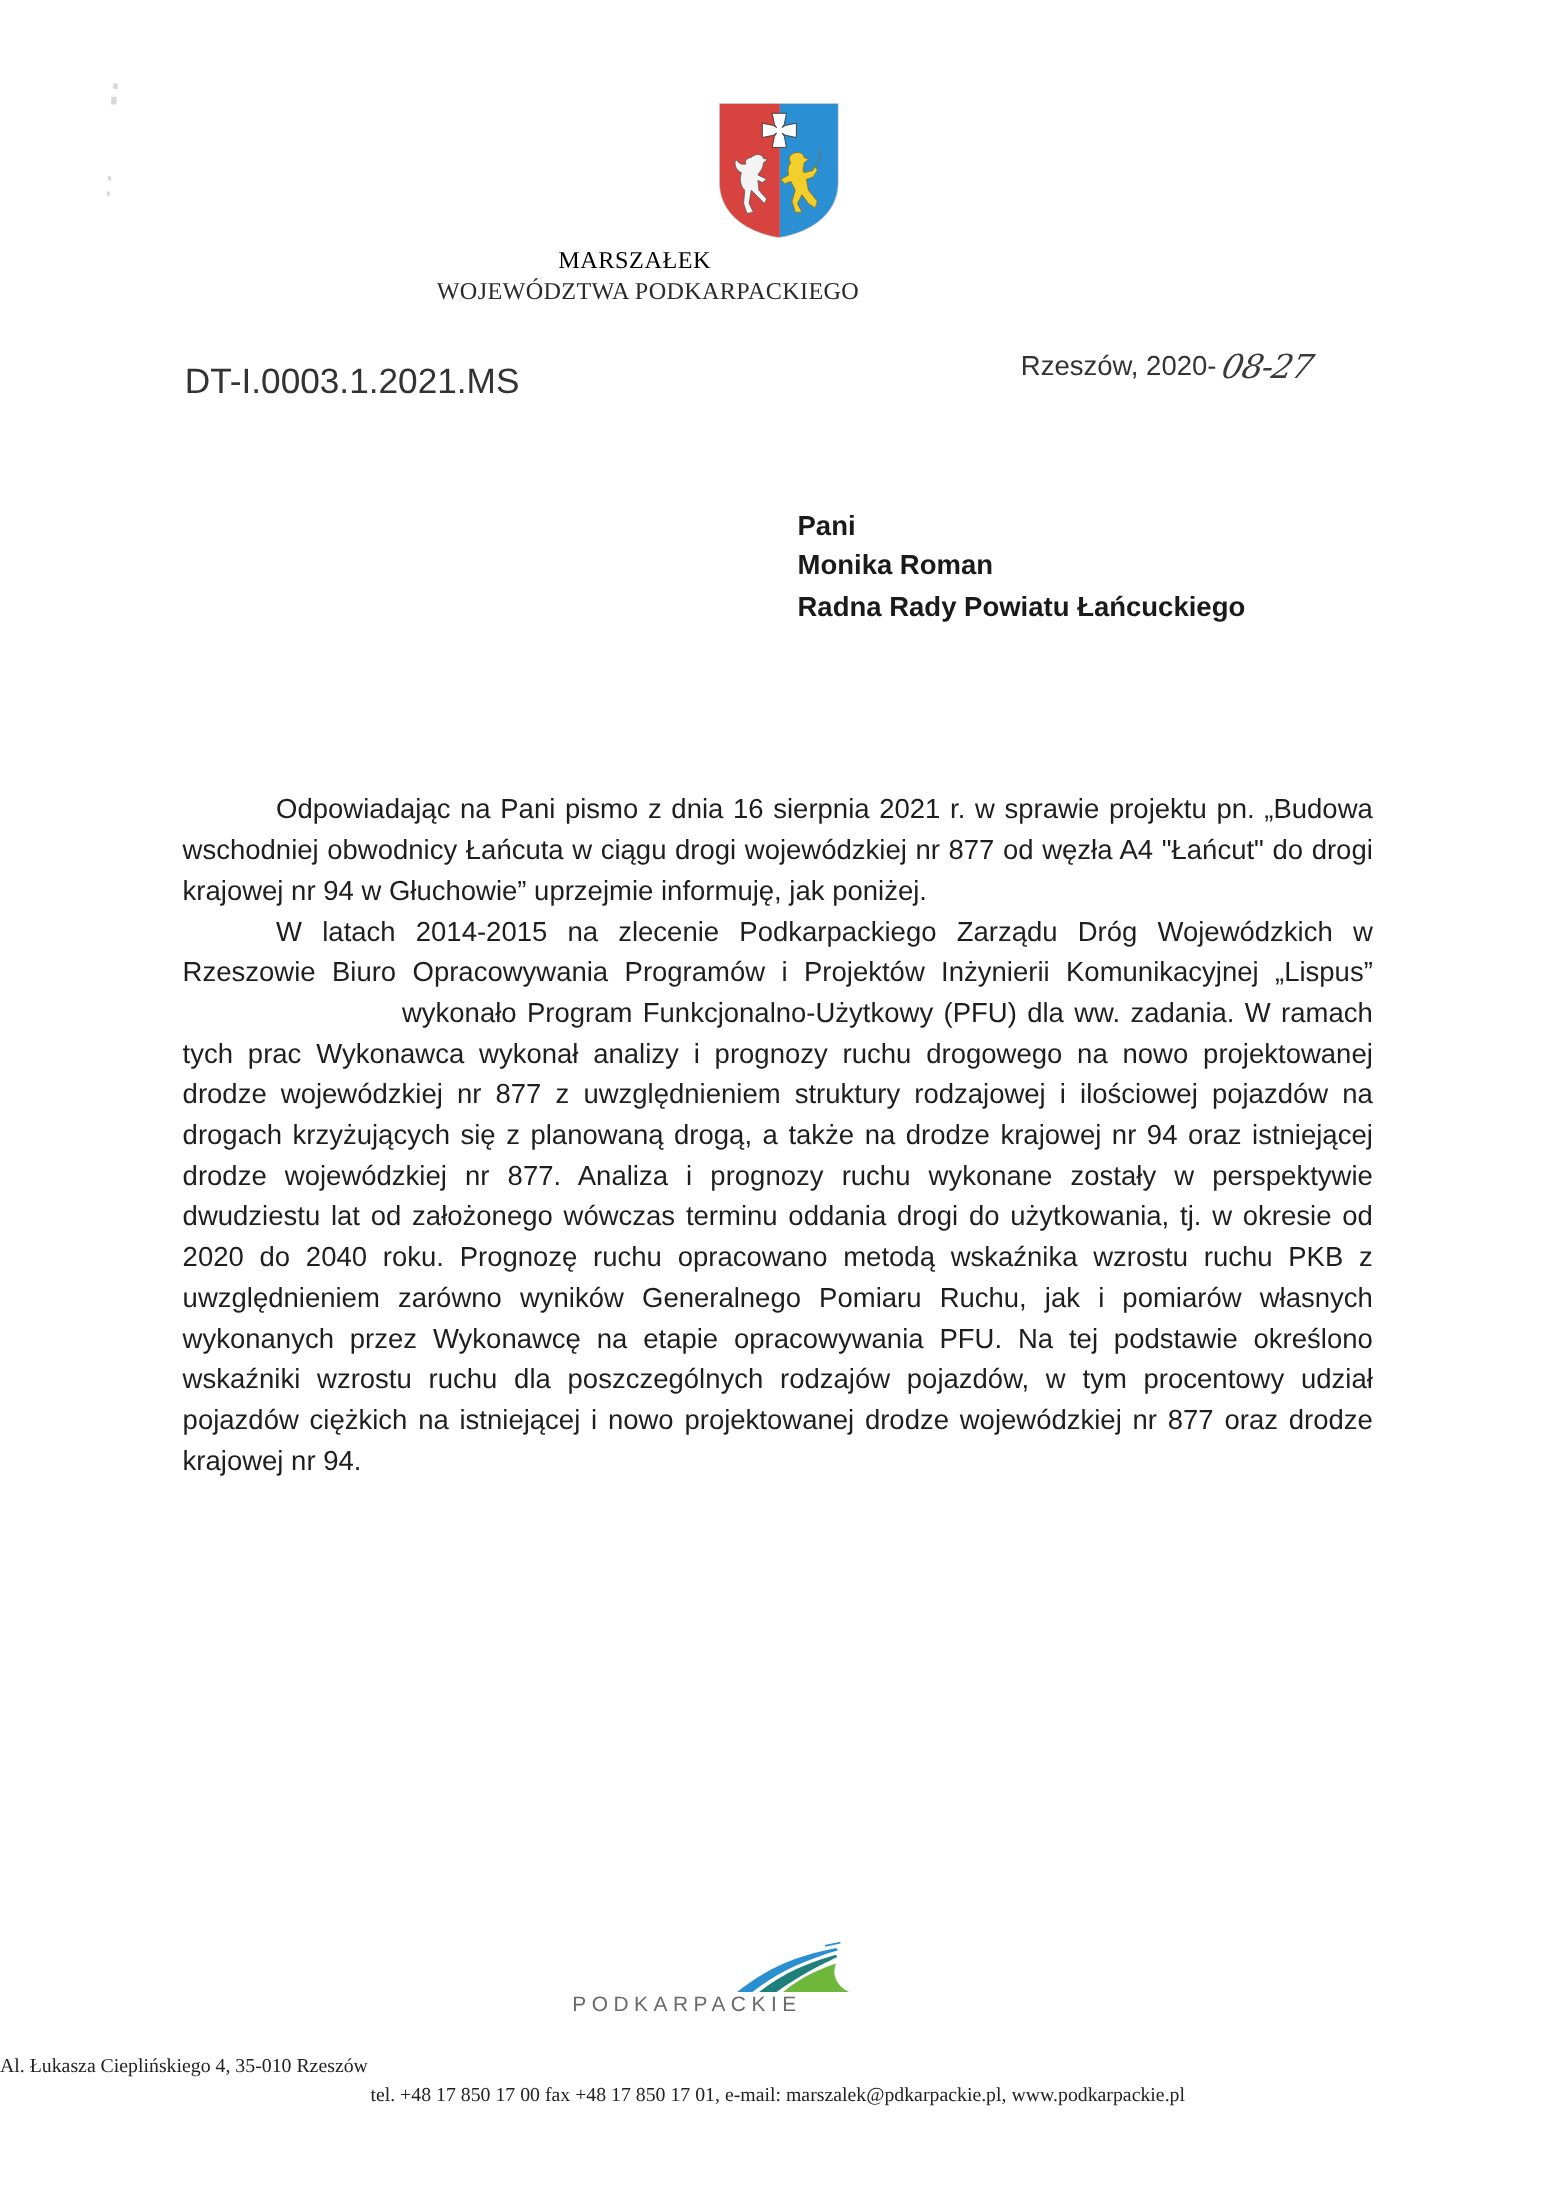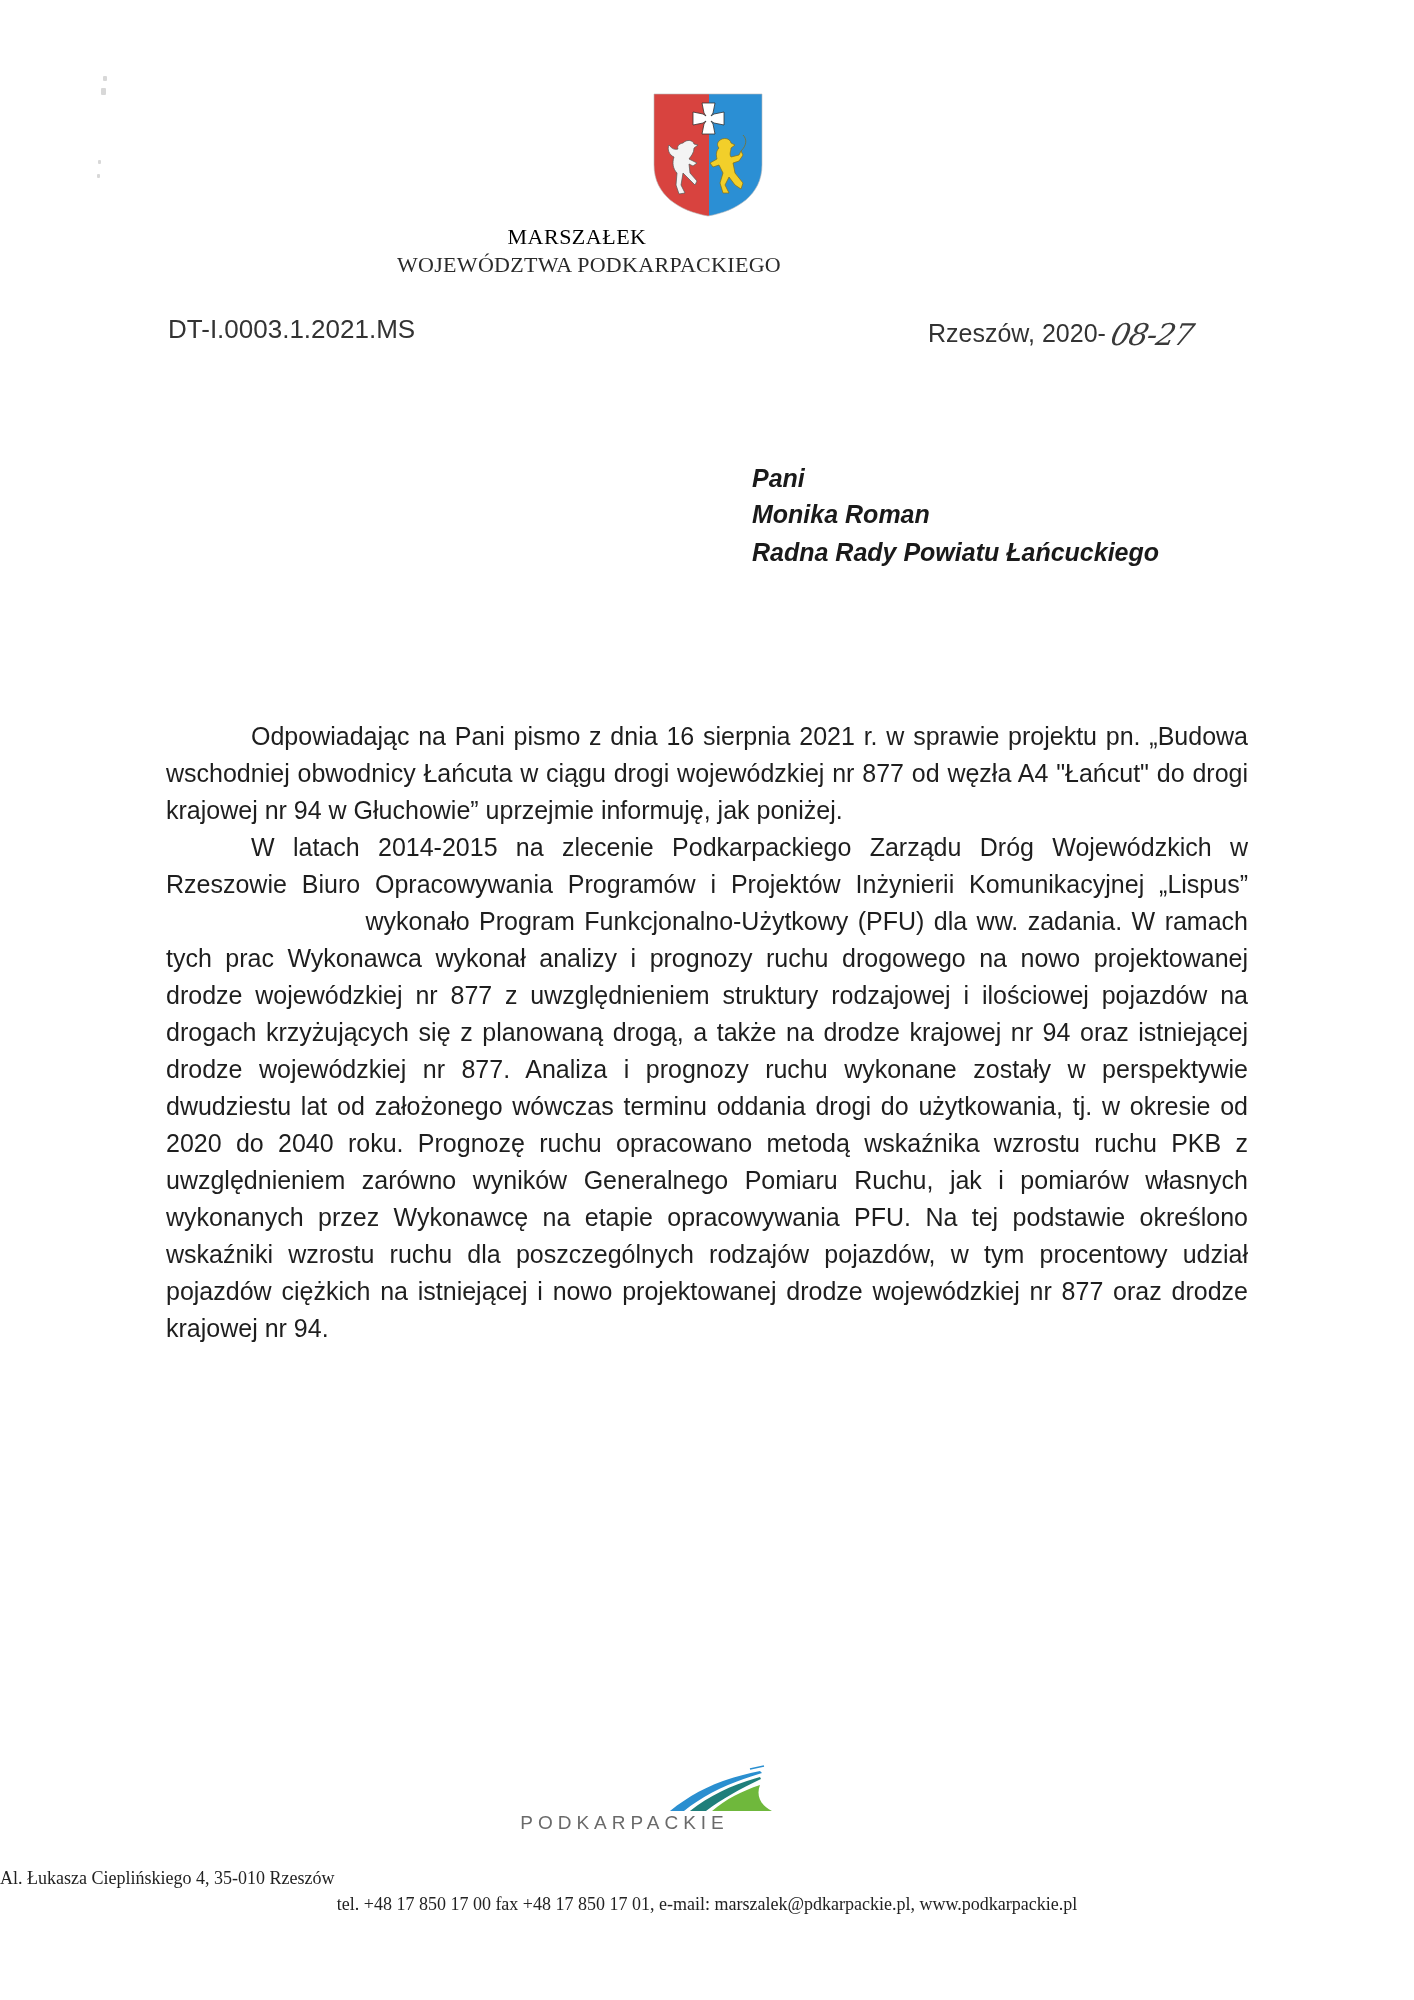--- a/index.html
+++ b/index.html
@@ -6,25 +6,25 @@
   body { width:1414px; height:2000px; background:#ffffff; position:relative; overflow:hidden; color:#1e1e1e; }
   .abs { position:absolute; }
   .sans { font-family: "Liberation Sans", sans-serif; }
   .serif { font-family: "Liberation Serif", serif; }
   .speck { position:absolute; background:#c8c8c8; border-radius:1px; opacity:.7; }
 
   #coat { left:653px; top:93px; width:110px; height:124px; }
   #hdr1 { left:0; width:1154px; top:224px; text-align:center; font-size:22px; letter-spacing:0.5px; color:#000000; }
   #hdr2 { left:0; width:1178px; top:252px; text-align:center; font-size:22px; letter-spacing:0.3px; color:#2a2a2a; }
 
-  #refno { left:168px; top:314px; font-size:26px; color:#333; }
+  #refno { left:168px; top:328px; font-size:32px; color:#333; }
   #place { left:928px; top:314px; font-size:25px; color:#333; white-space:nowrap; }
   #handdate { display:inline-block; margin-left:6px; font-family:"DejaVu Serif", serif; font-style:italic; font-size:30px; color:#3a3a3a; transform:skewX(-12deg) translateY(3px); letter-spacing:-1px; }
 
-  .addr { left:752px; font-size:25px; font-weight:bold; color:#1a1a1a;font-style:italic; }
+  .addr { left:725px; font-size:25px; font-weight:bold; color:#1a1a1a; }
   #addr1 { top:464px; }
   #addr2 { top:500px; }
   #addr3 { top:538px; }
 
   #body { left:166px; top:718px; width:1082px; font-size:25px; line-height:37px; text-align:justify; color:#1e1e1e; }
   #body p { margin:0; text-indent:85px; }
   .redact { display:inline-block; width:190px; }
 
   #logo { left:600px; top:1765px; width:220px; height:50px; }
   #logo-text { left:0; width:1249px; top:1812px; text-align:center; font-size:19px; letter-spacing:5px; color:#6a6a6a; }

